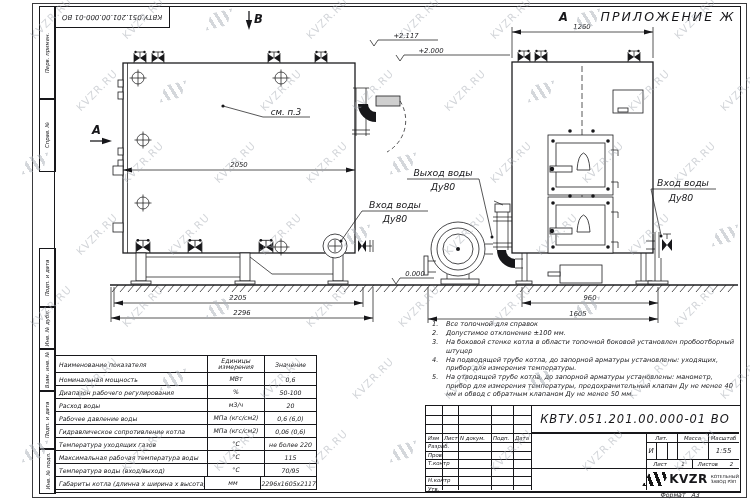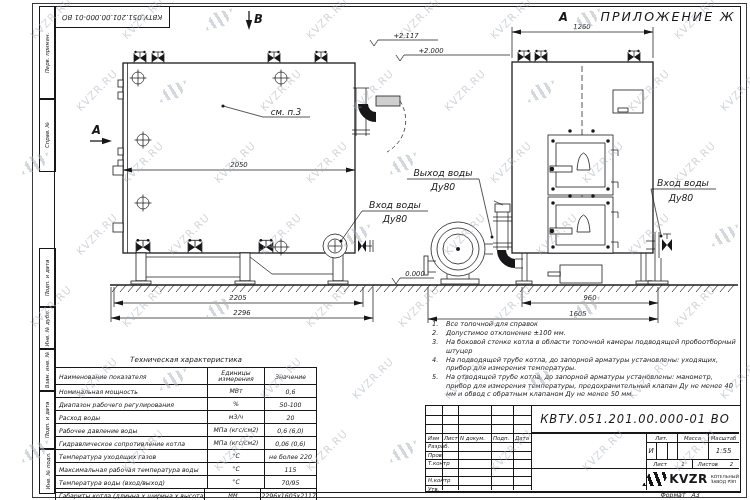--- a/index.html
+++ b/index.html
@@ -374,34 +374,33 @@
     <div class="note-row">
         <div class="note-num">1.</div>
         <div class="note-text">Все топочной для справок</div>
       </div>
     <div class="note-row">
         <div class="note-num">2.</div>
         <div class="note-text">Допустимое отклонение ±100 мм.</div>
       </div>
     <div class="note-row">
         <div class="note-num">3.</div>
-        <div class="note-text">На боковой стенке котла в области топочной камеры подводящей пробоотборный штуцер</div>
+        <div class="note-text">На боковой стенке котла в области топочной боковой установлен пробоотборный штуцер</div>
       </div>
     <div class="note-row">
         <div class="note-num">4.</div>
         <div class="note-text">На подводящей трубе котла, до запорной арматуры установлены: уходящих, прибор для измерения температуры.</div>
       </div>
     <div class="note-row">
         <div class="note-num">5.</div>
         <div class="note-text">На отводящей трубе котла, до запорной арматуры установлены: манометр, прибор для измерения температуры, предохранительный клапан Ду не менее 40 мм и обвод с обратным клапаном Ду не менее 50 мм.</div>
       </div>
   </div>
 
   <div class="spec">
-    <div class="spec-title">Техническая характеристика</div>
     <div class="spec-tb">
       <div class="srow hd">
         <div class="sc1">Наименование показателя</div>
         <div class="sc2">Единицы измерения</div>
         <div class="sc3">Значение</div>
       </div>
       <div class="srow">
           <div class="sc1">Номинальная мощность</div>
           <div class="sc2">МВт</div>
           <div class="sc3">0,6</div>

